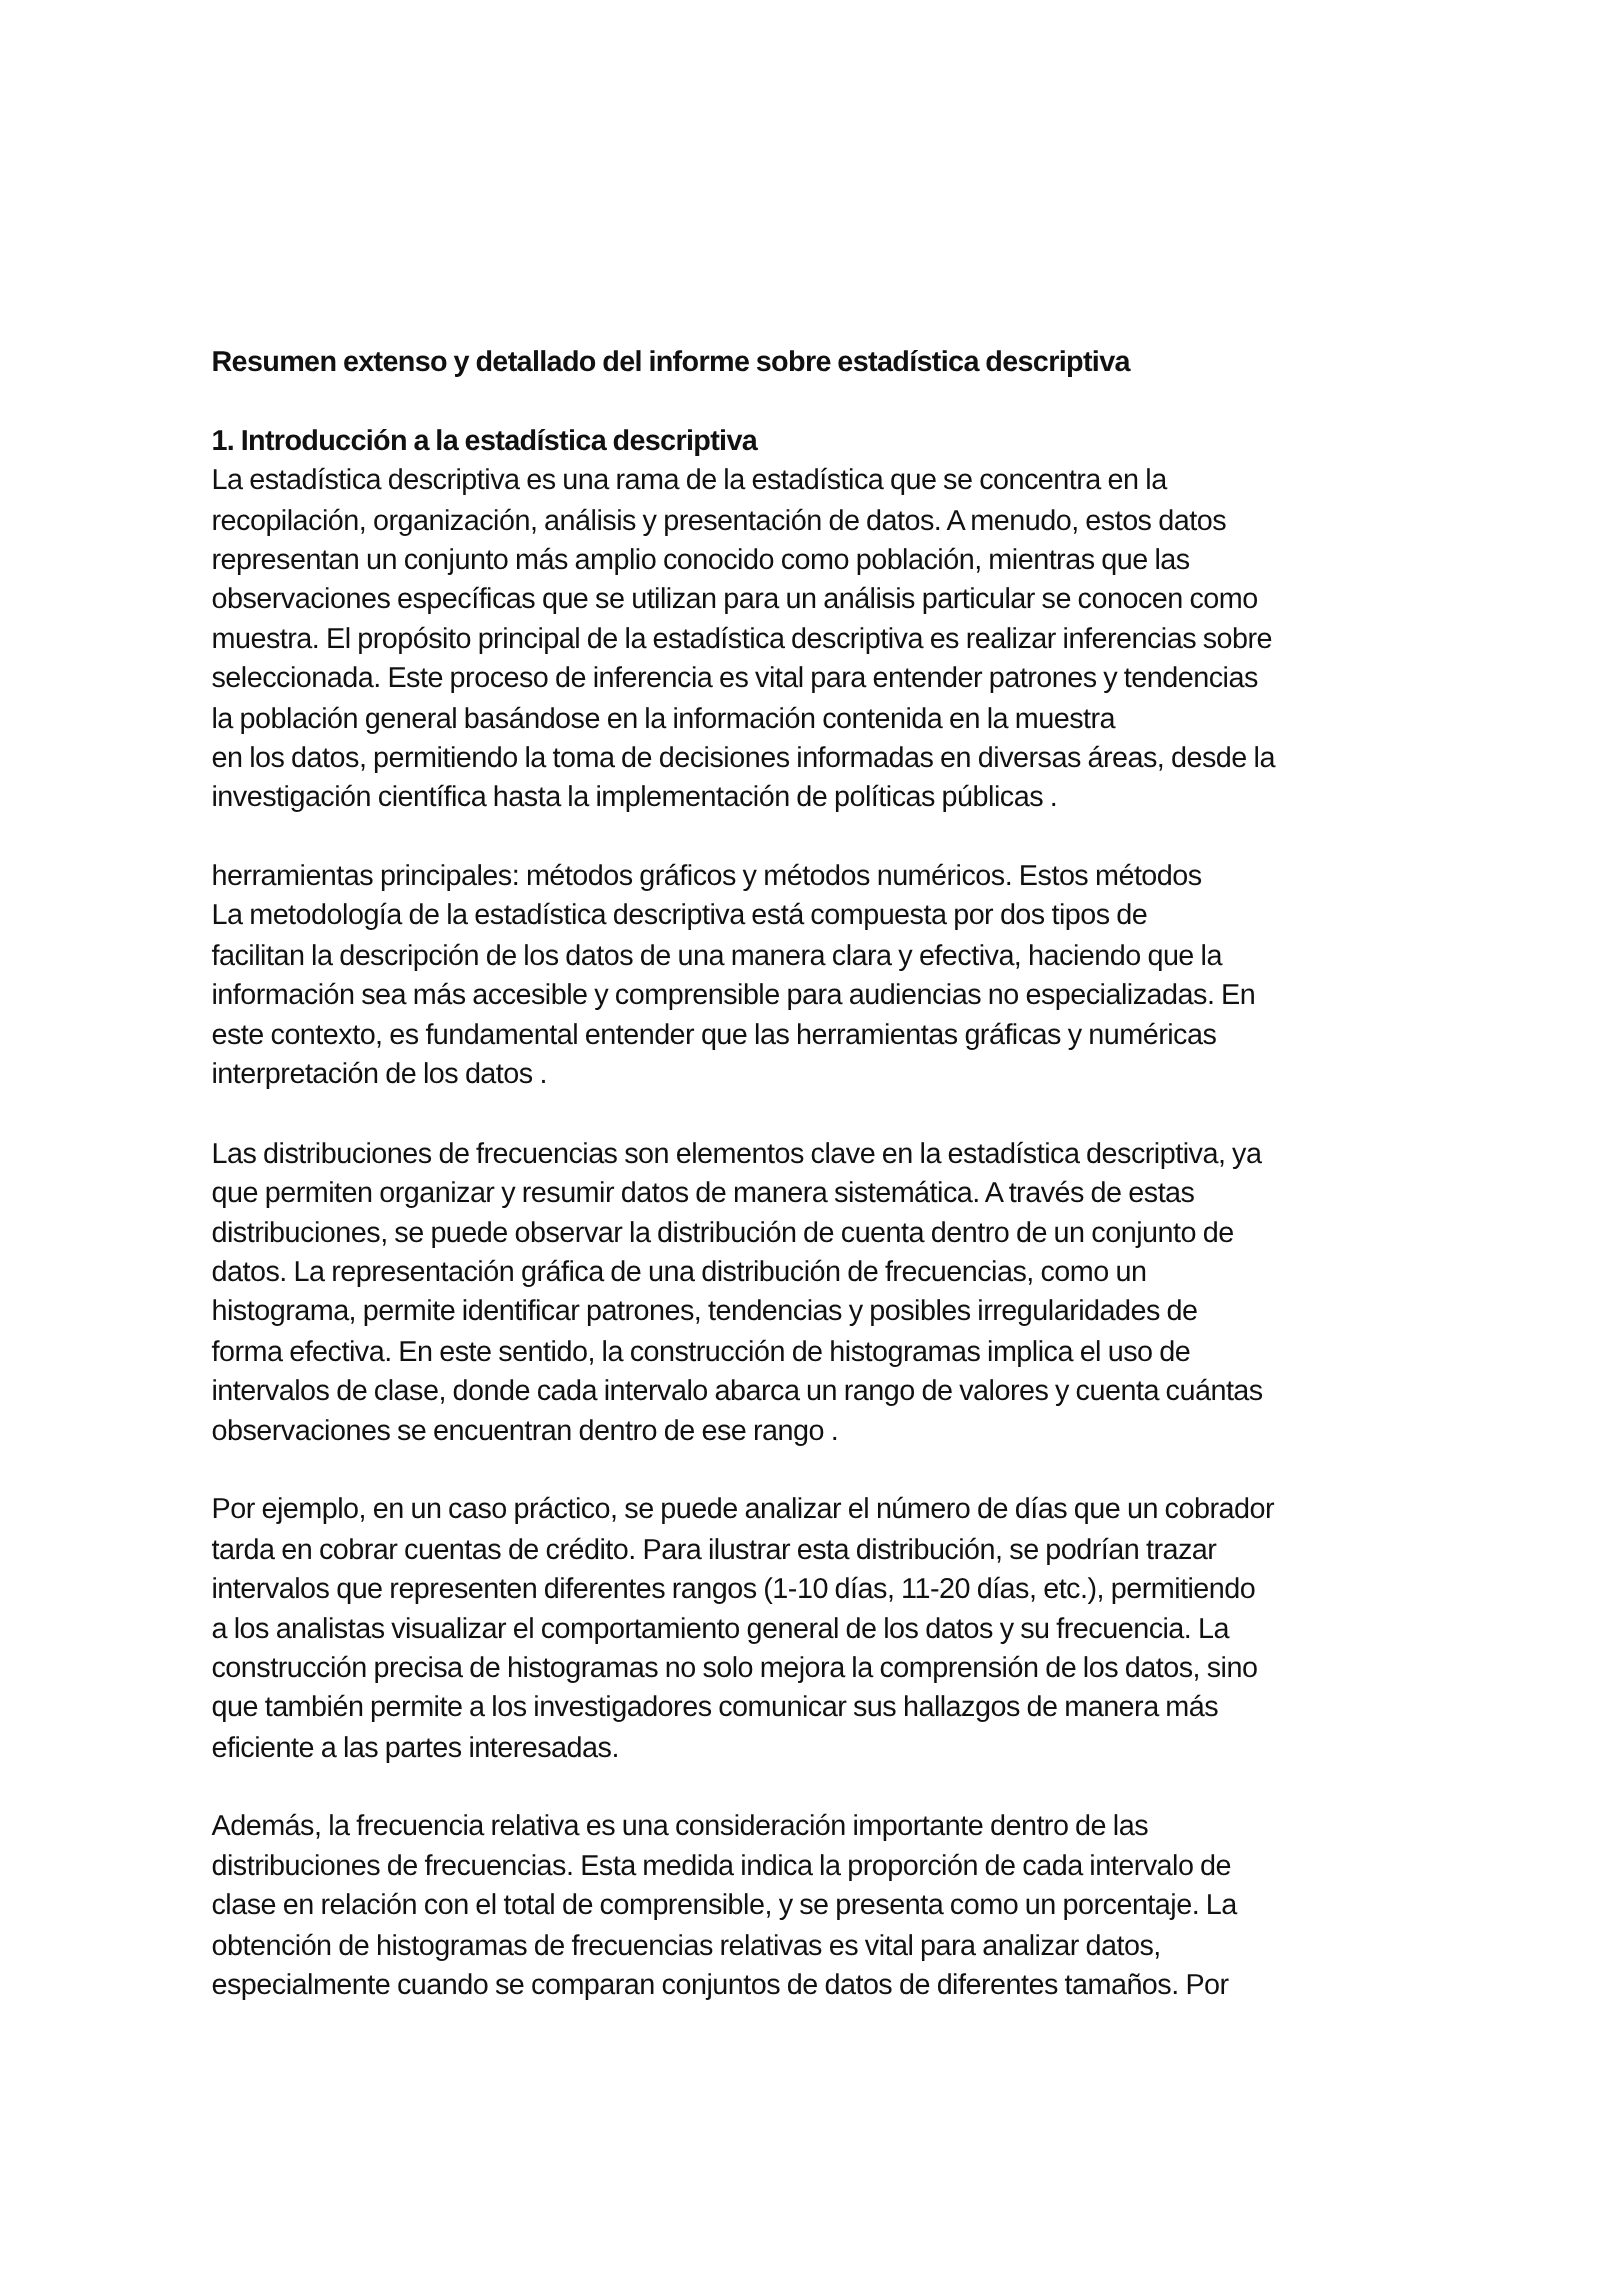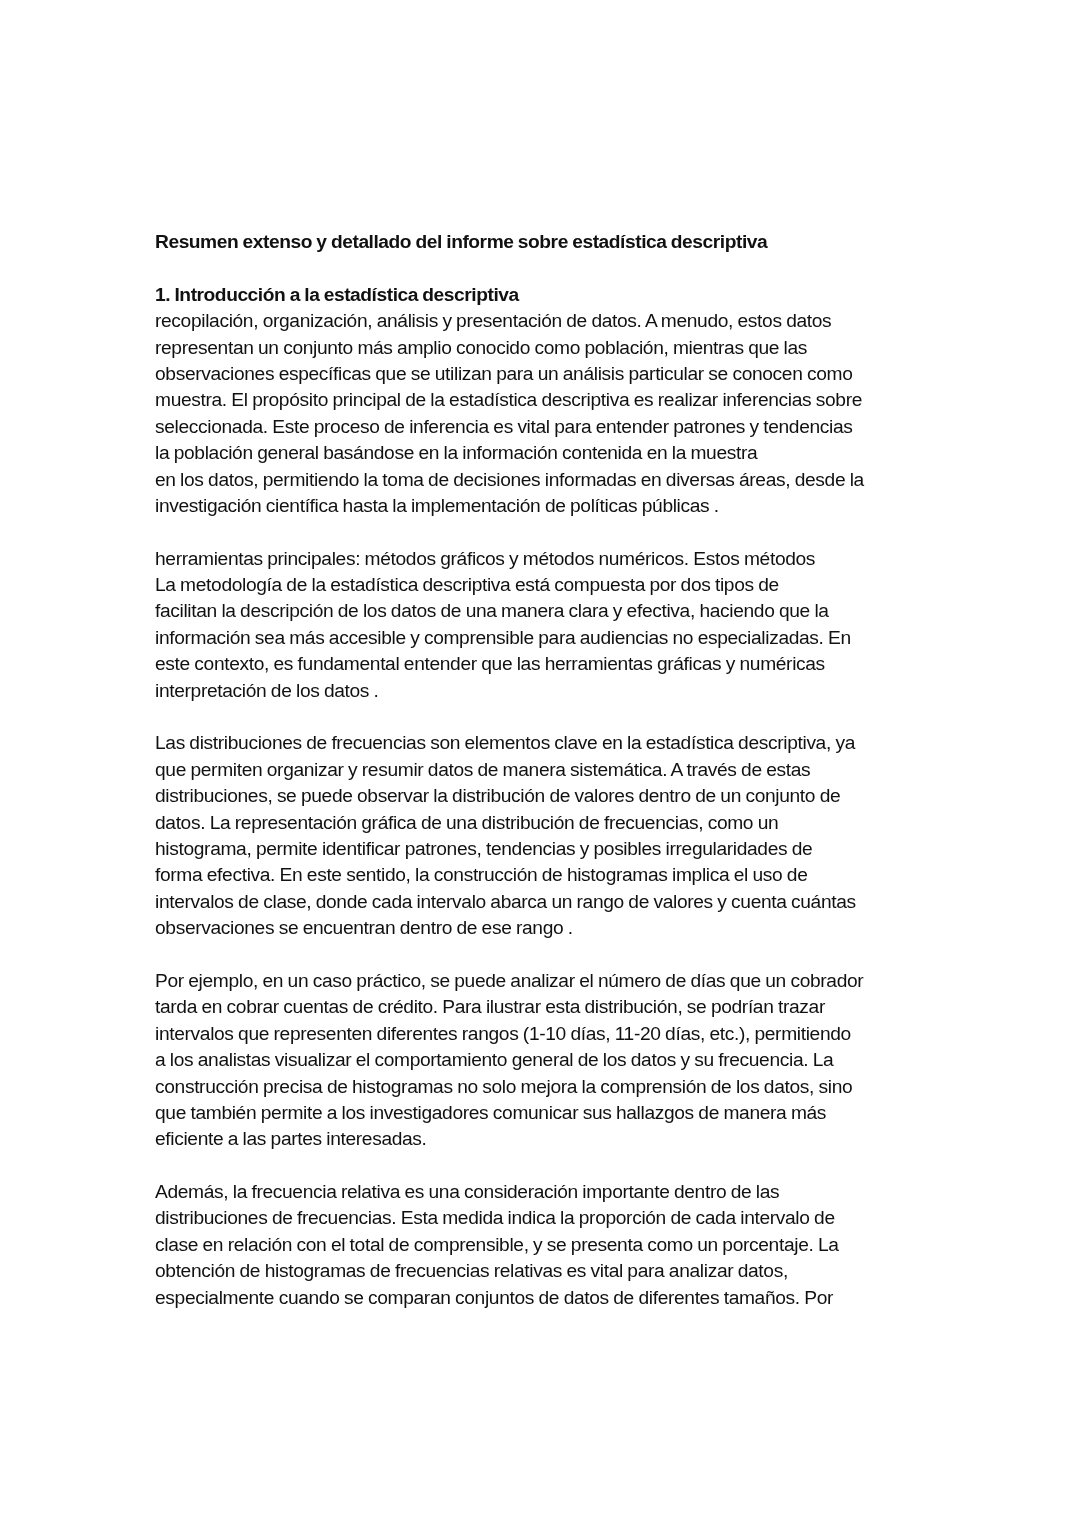--- a/index.html
+++ b/index.html
@@ -10,21 +10,21 @@
     body {
       width: 1080px;
       height: 1527px;
       position: relative;
       overflow: hidden;
       font-family: "Liberation Sans", "DejaVu Sans", sans-serif;
       color: #111111;
     }
     .page {
       position: absolute;
-      left: 155px;
+      left: 141px;
       top: 229px;
       width: 790px;
     }
     .line {
       font-size: 19.2px;
       line-height: 26.4px;
       height: 26.4px;
       white-space: nowrap;
       letter-spacing: -0.35px;
       word-spacing: -0.5px;
@@ -39,20 +39,21 @@
   </style>
 </head>
 <body>
 
 <div class="page">
   <div class="line bold">Resumen extenso y detallado del informe sobre estadística descriptiva</div>
   <div class="blank"></div>
 
   <div class="line bold">1. Introducción a la estadística descriptiva</div>
   <div>
+    <div class="line">La estadística descriptiva es una rama de la estadística que se concentra en la</div>
     <div class="line">recopilación, organización, análisis y presentación de datos. A menudo, estos datos</div>
     <div class="line">representan un conjunto más amplio conocido como población, mientras que las</div>
     <div class="line">observaciones específicas que se utilizan para un análisis particular se conocen como</div>
     <div class="line">muestra. El propósito principal de la estadística descriptiva es realizar inferencias sobre</div>
     <div class="line">seleccionada. Este proceso de inferencia es vital para entender patrones y tendencias</div>
     <div class="line">la población general basándose en la información contenida en la muestra</div>
     <div class="line">en los datos, permitiendo la toma de decisiones informadas en diversas áreas, desde la</div>
     <div class="line">investigación científica hasta la implementación de políticas públicas .</div>
   </div>
   <div class="blank"></div>
@@ -62,21 +63,21 @@
     <div class="line">facilitan la descripción de los datos de una manera clara y efectiva, haciendo que la</div>
     <div class="line">información sea más accesible y comprensible para audiencias no especializadas. En</div>
     <div class="line">este contexto, es fundamental entender que las herramientas gráficas y numéricas</div>
     <div class="line">interpretación de los datos .</div>
   </div>
   <div class="blank"></div>
 
   <div>
     <div class="line">Las distribuciones de frecuencias son elementos clave en la estadística descriptiva, ya</div>
     <div class="line">que permiten organizar y resumir datos de manera sistemática. A través de estas</div>
-    <div class="line">distribuciones, se puede observar la distribución de valores dentro de un conjunto de</div>
+    <div class="line">distribuciones, se puede observar la distribución de cuenta dentro de un conjunto de</div>
     <div class="line">datos. La representación gráfica de una distribución de frecuencias, como un</div>
     <div class="line">histograma, permite identificar patrones, tendencias y posibles irregularidades de</div>
     <div class="line">forma efectiva. En este sentido, la construcción de histogramas implica el uso de</div>
     <div class="line">intervalos de clase, donde cada intervalo abarca un rango de valores y cuenta cuántas</div>
     <div class="line">observaciones se encuentran dentro de ese rango .</div>
   </div>
   <div class="blank"></div>
   <div>
     <div class="line">Por ejemplo, en un caso práctico, se puede analizar el número de días que un cobrador</div>
     <div class="line">tarda en cobrar cuentas de crédito. Para ilustrar esta distribución, se podrían trazar</div>

